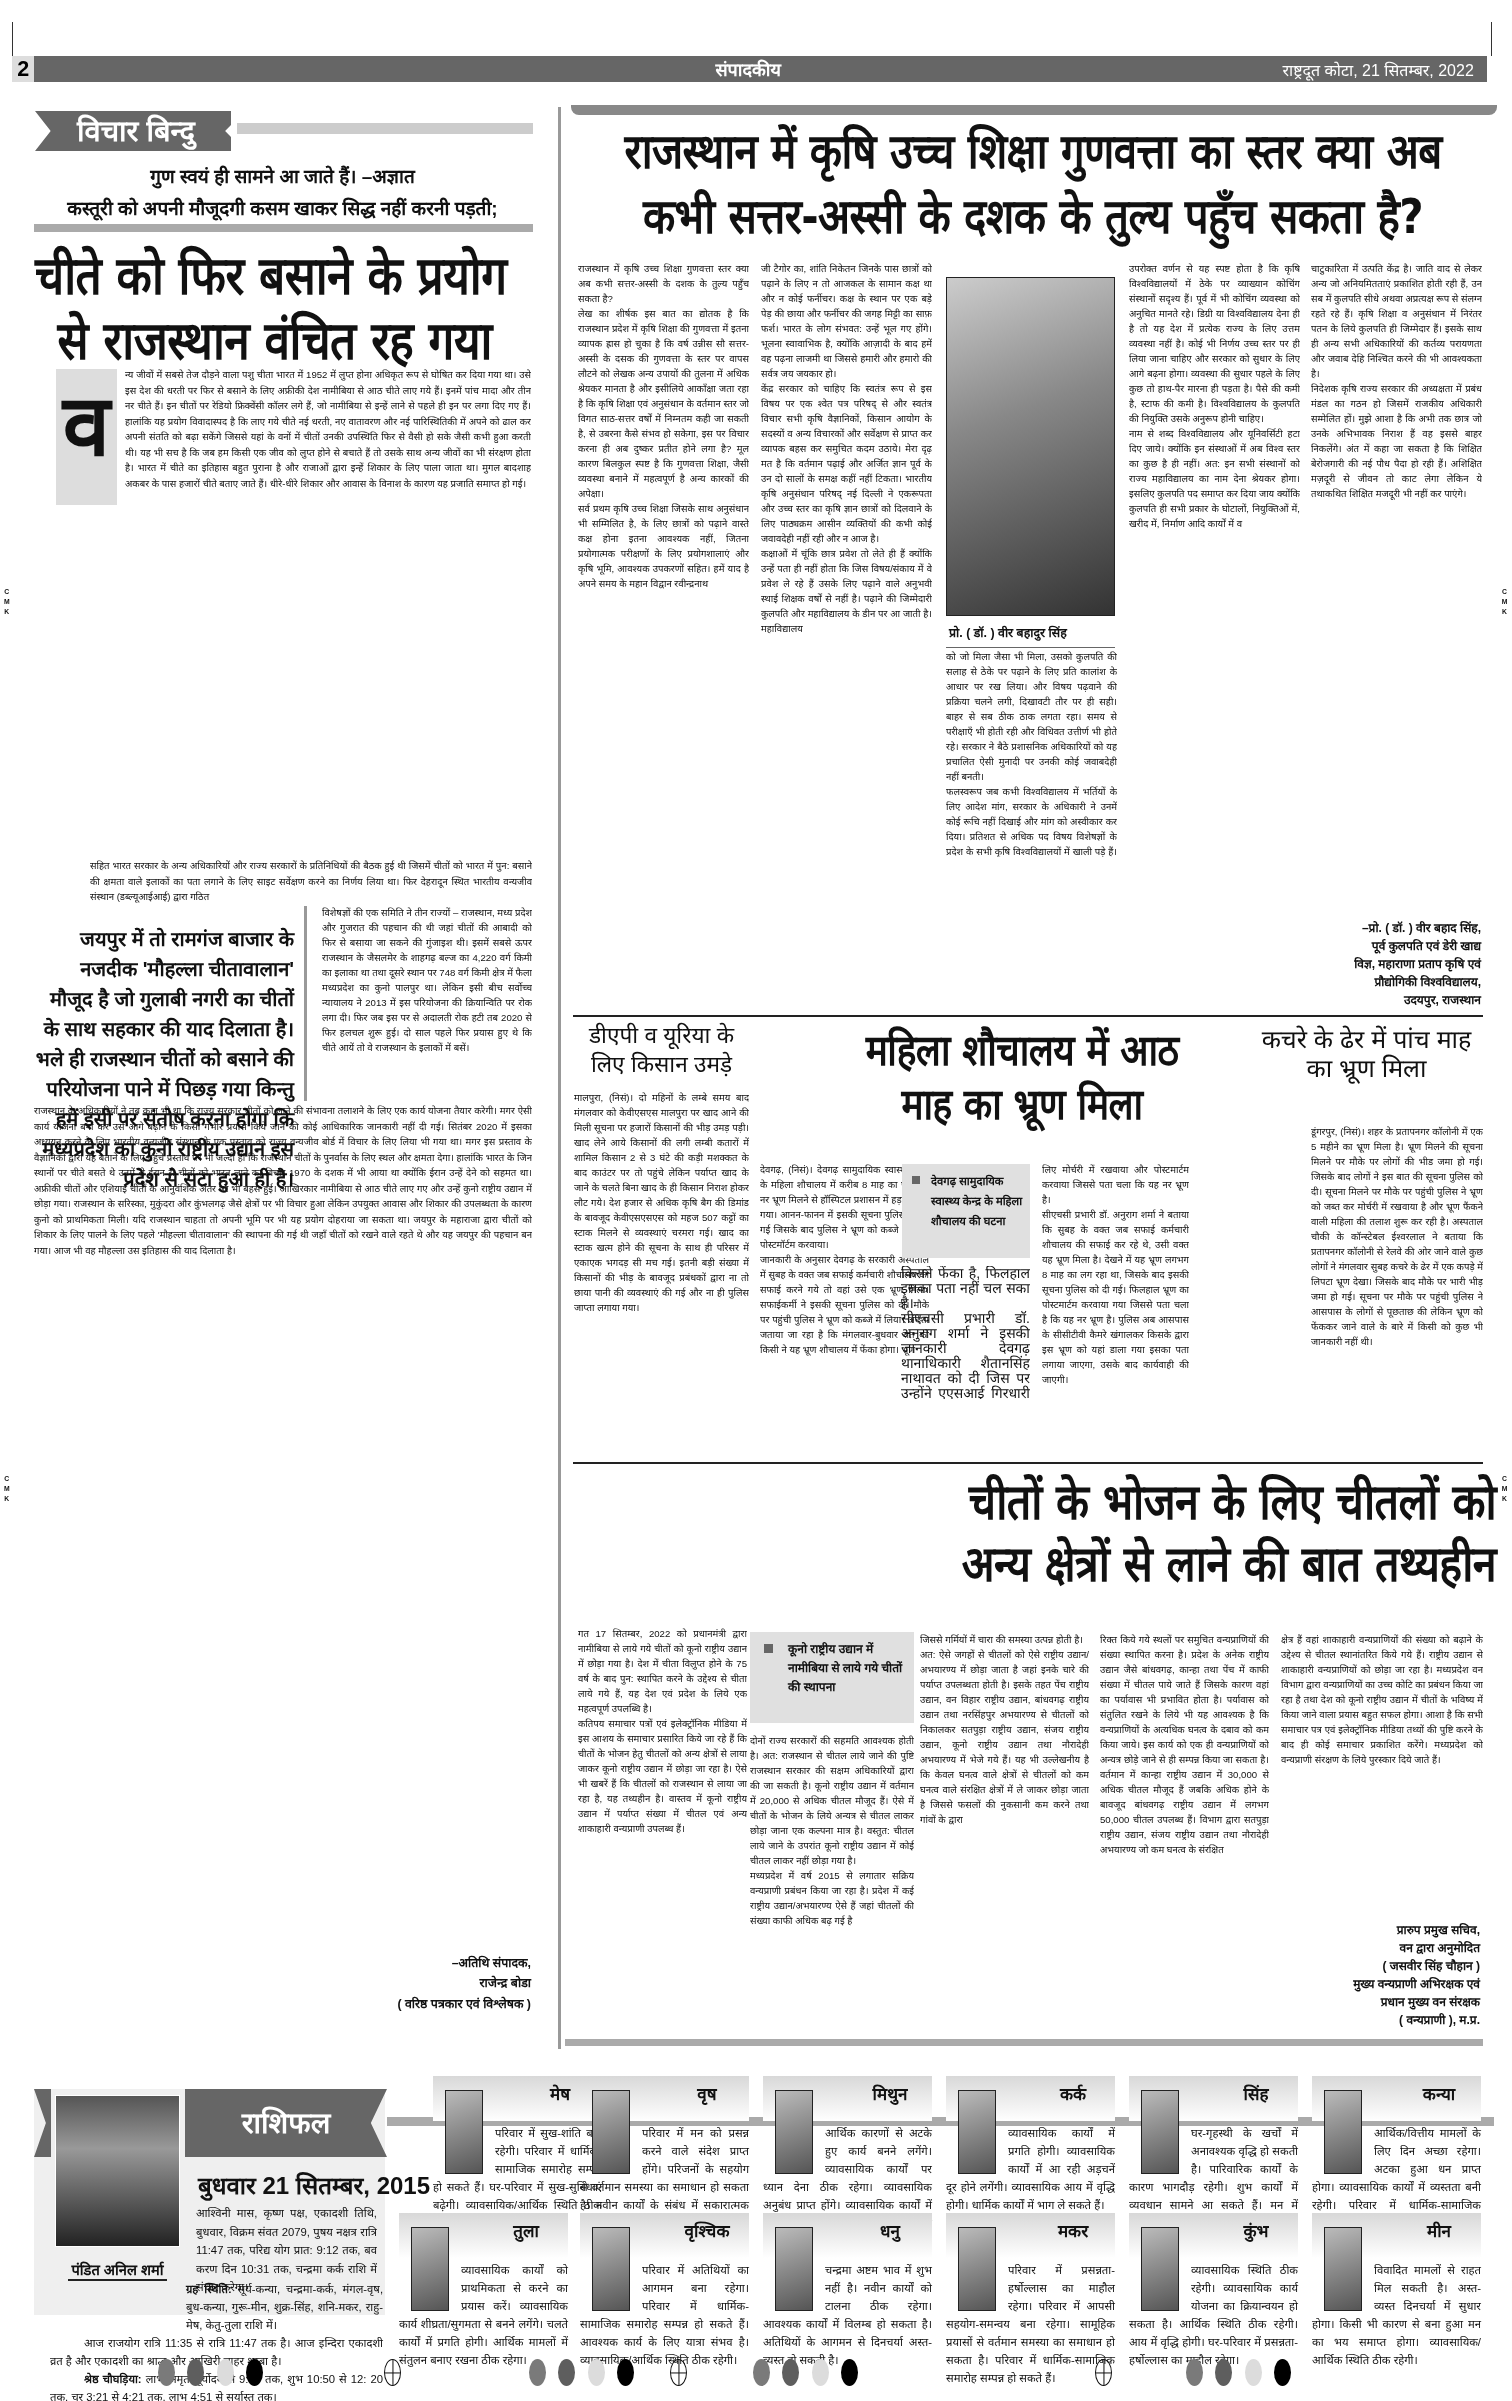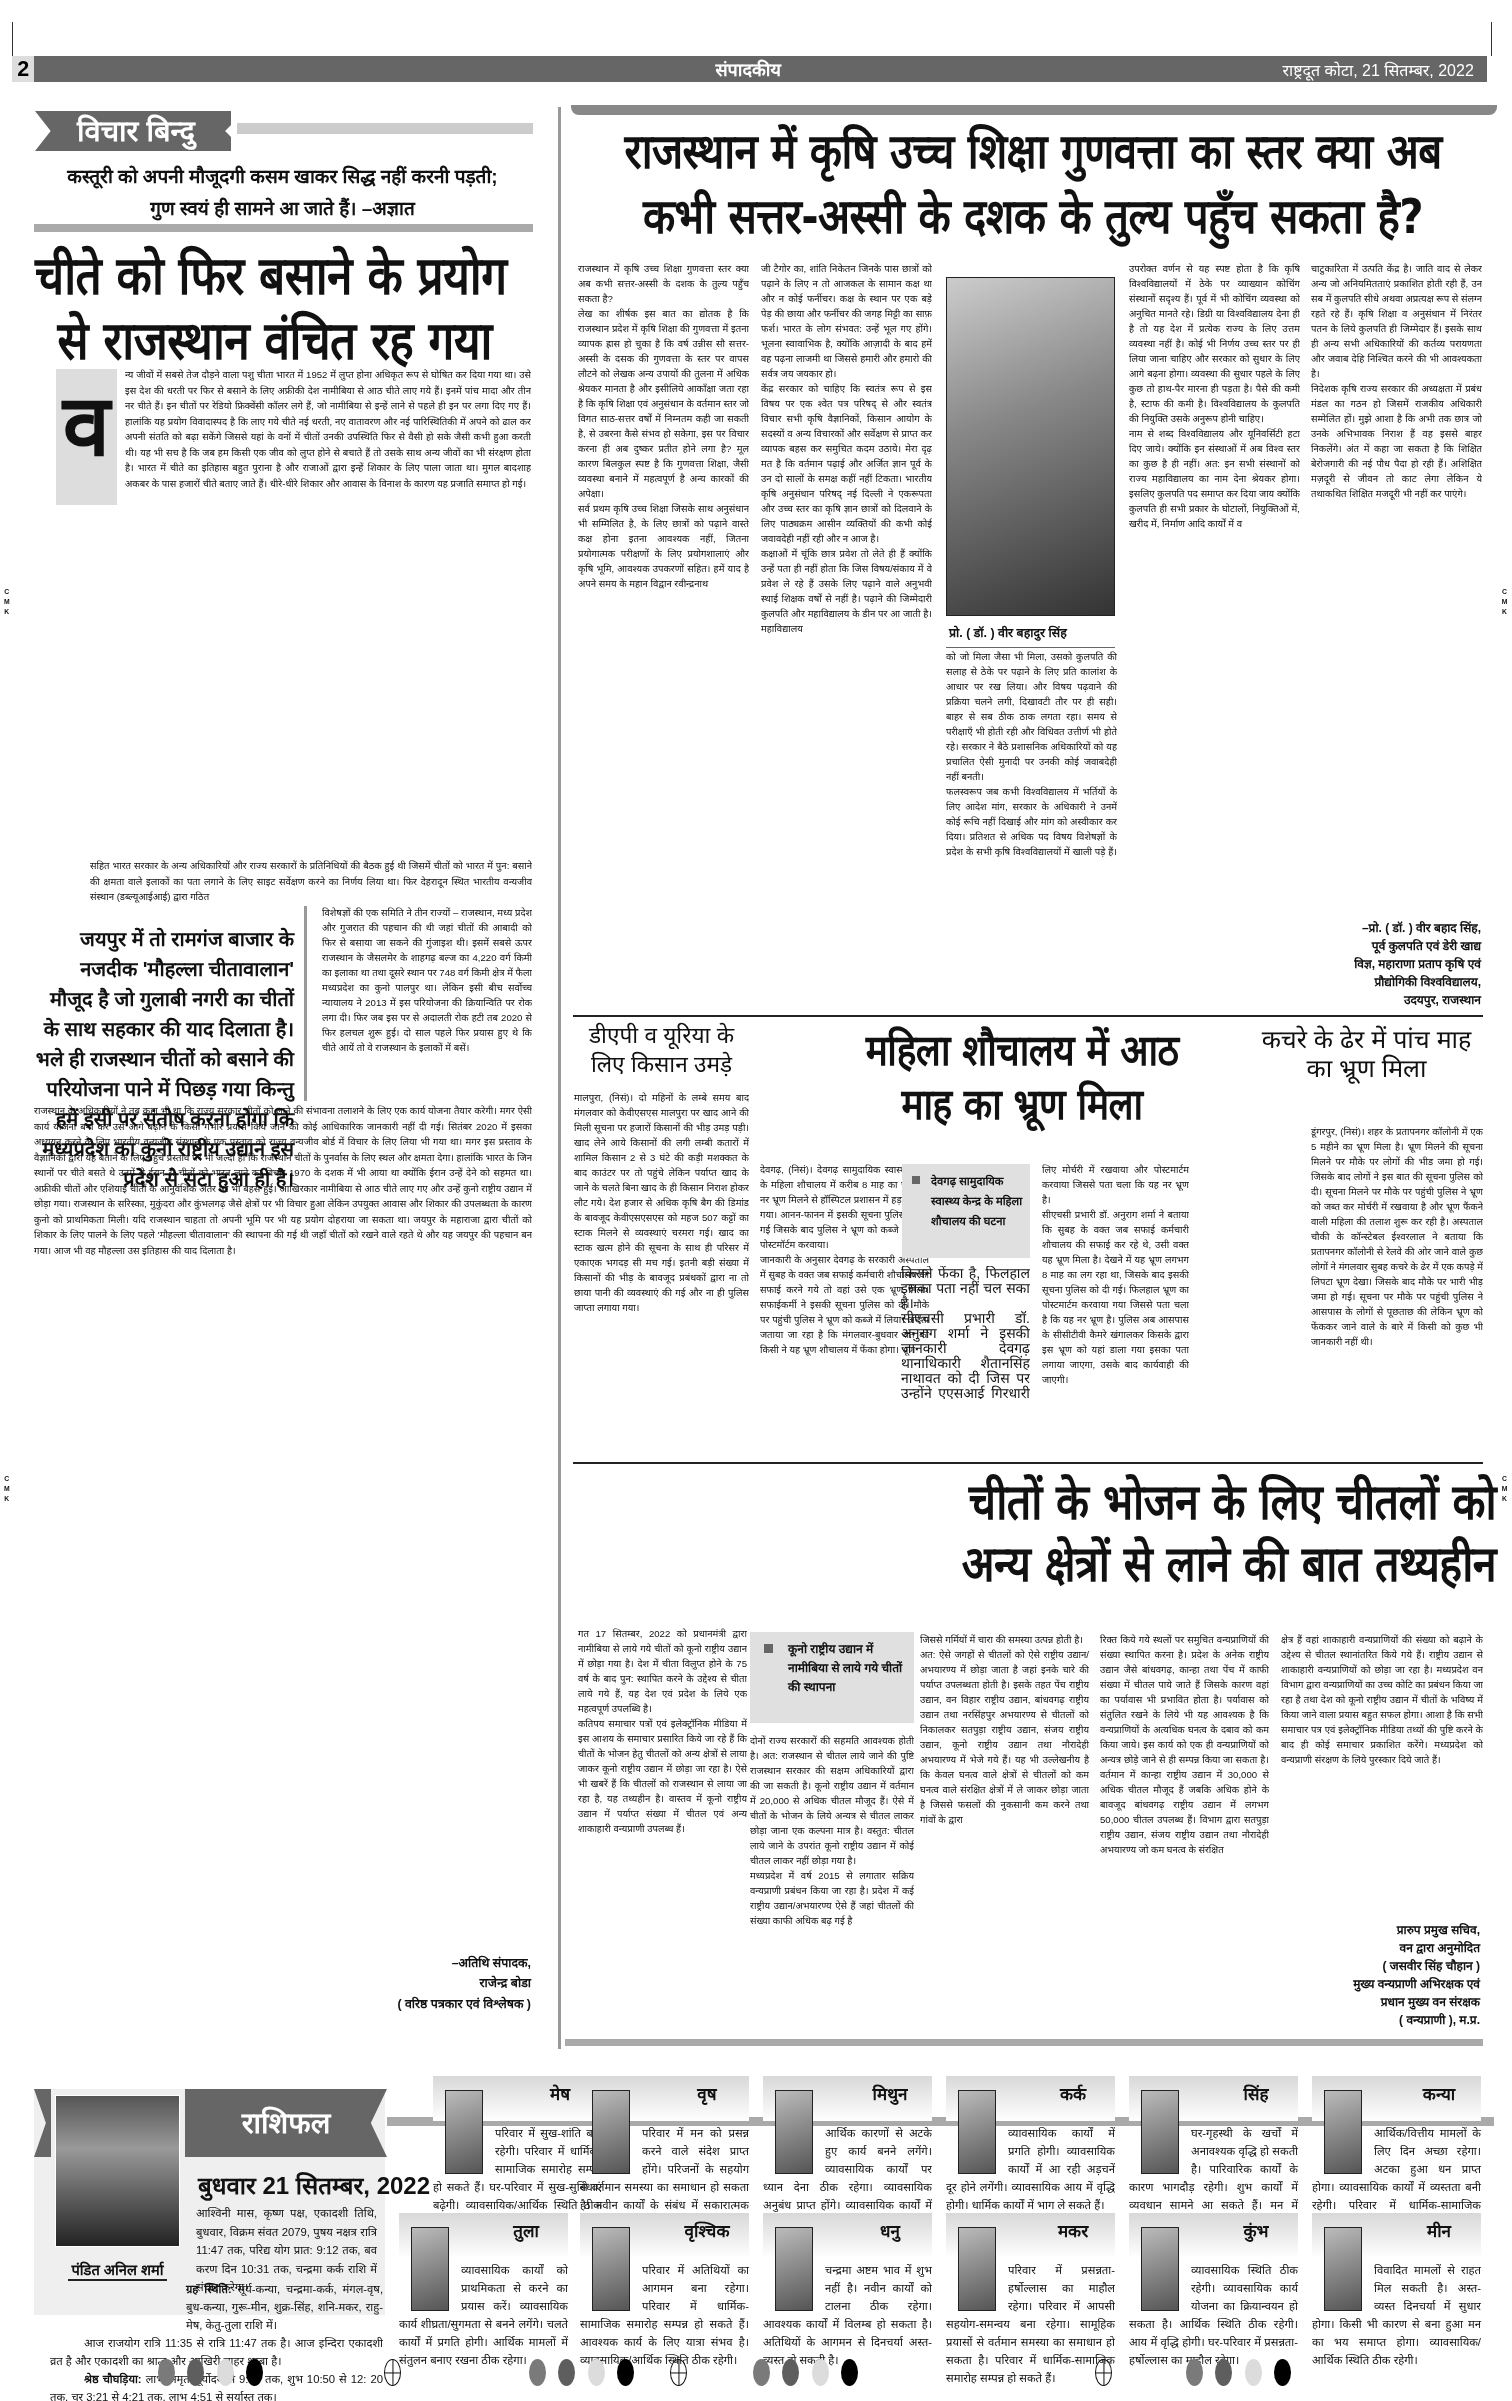--- a/index.html
+++ b/index.html
@@ -71,22 +71,22 @@
 
 <div class="abs hdr">
   <div class="pgno">2</div>
   <div class="hdr-section">संपादकीय</div>
   <div class="hdr-date">राष्ट्रदूत कोटा, 21 सितम्बर, 2022</div>
 </div>
 
 <div class="abs vb-tag">विचार बिन्दु</div>
 <div class="abs vb-rule"></div>
 <div class="abs vb-quote">
+  <div>गुण स्वयं ही सामने आ जाते हैं।   –अज्ञात</div>
   <div>कस्तूरी को अपनी मौजूदगी कसम खाकर सिद्ध नहीं करनी पड़ती;</div>
-  <div>गुण स्वयं ही सामने आ जाते हैं।   –अज्ञात</div>
 </div>
 <div class="abs rule-grey" style="left:34px;top:224px;width:499px;"></div>
 
 <div class="abs vline" style="left:558px;top:107px;height:1942px;"></div>
 
 <div class="abs" style="left:35px;top:243px;width:497px;">
   <div class="h-big" style="font-size:46px;line-height:56px;">चीते को फिर बसाने के प्रयोग</div>
   <div class="h-big" style="font-size:46px;line-height:56px;margin-top:9px;padding-left:22.6px;">से राजस्थान वंचित रह गया</div>
 </div>
 <div class="abs col-text" style="left:56px;top:367px;width:475px;height:491px;overflow:hidden;font-size:9.6px;line-height:15.5px;">
@@ -182,21 +182,21 @@
 </div>
 <div class="abs rule-grey" style="left:565px;top:2039px;width:918px;height:6.8px;"></div>
 
 <div class="abs" style="left:34px;top:2089px;width:351px;height:226px;background:#efefef;"></div>
 <div class="abs rf-ribbon-l"></div>
 <div class="abs rf-banner">राशिफल</div>
 <div class="abs" style="left:387px;top:2117px;width:1107px;height:9px;background:#aaa;"></div>
 <div class="abs rf-person"></div>
 <div class="abs rf-name">पंडित अनिल शर्मा</div>
 <div class="abs rf-name-rule"></div>
-<div class="abs rf-date">बुधवार 21 सितम्बर, 2022</div>
+<div class="abs rf-date">बुधवार 21 सितम्बर, 2015</div>
 <div class="abs rf-info col-text" style="left:196px;top:2204px;width:181px;height:96px;overflow:hidden;font-size:11.3px;line-height:18.6px;">आश्विनी मास, कृष्ण पक्ष, एकादशी तिथि, बुधवार, विक्रम संवत 2079, पुषय नक्षत्र रात्रि 11:47 तक, परिद्य योग प्रात: 9:12 तक, बव करण दिन 10:31 तक, चन्द्रमा कर्क राशि में संचार करेगा।</div>
 <div class="abs rf-info" style="left:50px;top:2280px;width:333px;font-size:11.3px;line-height:18px;">
   <div style="padding-left:136px;text-align:justify;"><b>ग्रह स्थिति:</b> <span>सूर्य-कन्या, चन्द्रमा-कर्क, मंगल-वृष, बुध-कन्या, गुरू-मीन, शुक्र-सिंह, शनि-मकर, राहु-मेष, केतु-तुला राशि में।</span></div>
 <div style="text-indent: 34px; text-align: justify;"><span>आज राजयोग रात्रि 11:35 से रात्रि 11:47 तक है। आज इन्दिरा एकादशी व्रत है और एकादशी का श्राद्ध और आखिरी चाहर शम्बा है।</span></div>
     <div style="text-indent: 34px; text-align: justify;"><b>श्रेष्ठ चौघड़िया:</b> <span>लाभ-अमृत सूर्योदय से 9:19 तक, शुभ 10:50 से 12: 20 तक, चर 3:21 से 4:21 तक, लाभ 4:51 से सूर्यास्त तक।</span></div>
   </div>
 
 <div id="signs">
     <div class="sign" style="left: 399px; top: 2076px; width: 169px; margin-left: 34px;">
       <div class="sign-head">

